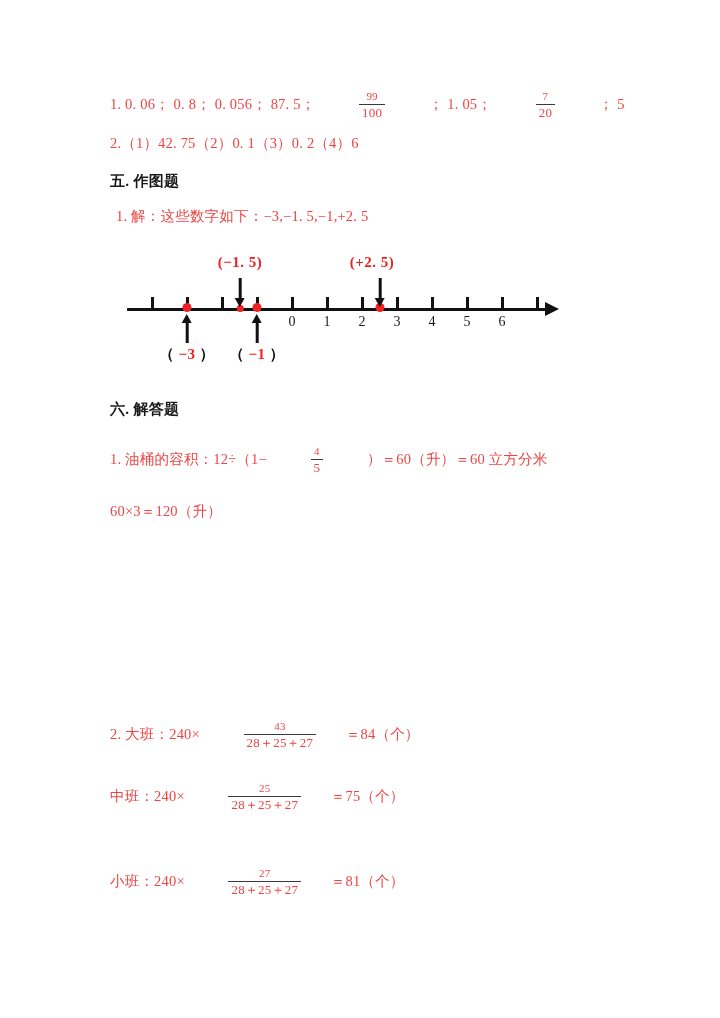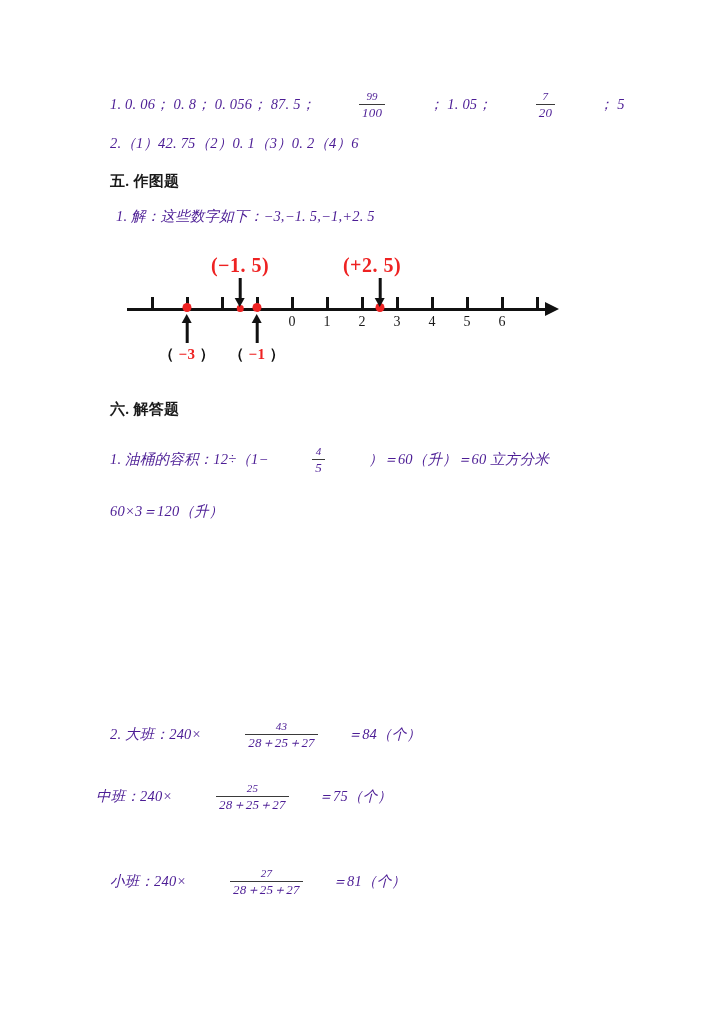--- a/index.html
+++ b/index.html
@@ -22,23 +22,22 @@
     height: 1018px;
     background: #ffffff;
   }
 
   
   .line {
     position: absolute;
     white-space: nowrap;
     font-size: 14.5px;
     line-height: 1.35;
-    color: #4c1d95;
+    color: #ef4444;
     letter-spacing: 0.2px;
-    font-style: italic;
   }
   .heading {
     position: absolute;
     white-space: nowrap;
     font-size: 15px;
     font-weight: bold;
     color: #1a1a1a;
     letter-spacing: 0.3px;
   }
 
@@ -117,21 +116,21 @@
   }
   .dot.small {
     width: 6.5px;
     height: 6.5px;
     top: 53px;
   }
 
   
   .callout-top {
     position: absolute;
-    font-size: 20px;
+    font-size: 15px;
     font-weight: bold;
     color: #ee2222;
     transform: translateX(-50%);
     white-space: nowrap;
     letter-spacing: 0.5px;
   }
   .arrow-down {
     position: absolute;
     width: 2.6px;
     background: #111111;
@@ -274,21 +273,21 @@
     <span>2. 大班：240×</span>
     <span class="spacer-md"></span>
     <span class="frac">
       <span class="num">43</span>
       <span class="den">28＋25＋27</span>
     </span>
     <span class="spacer-sm"></span>
     <span>＝84（个）</span>
   </div>
 
-  <div class="line" style="left:96px; top:784px;">
+  <div class="line" style="left:110px; top:784px;">
     <span>中班：240×</span>
     <span class="spacer-md"></span>
     <span class="frac">
       <span class="num">25</span>
       <span class="den">28＋25＋27</span>
     </span>
     <span class="spacer-sm"></span>
     <span>＝75（个）</span>
   </div>
 

